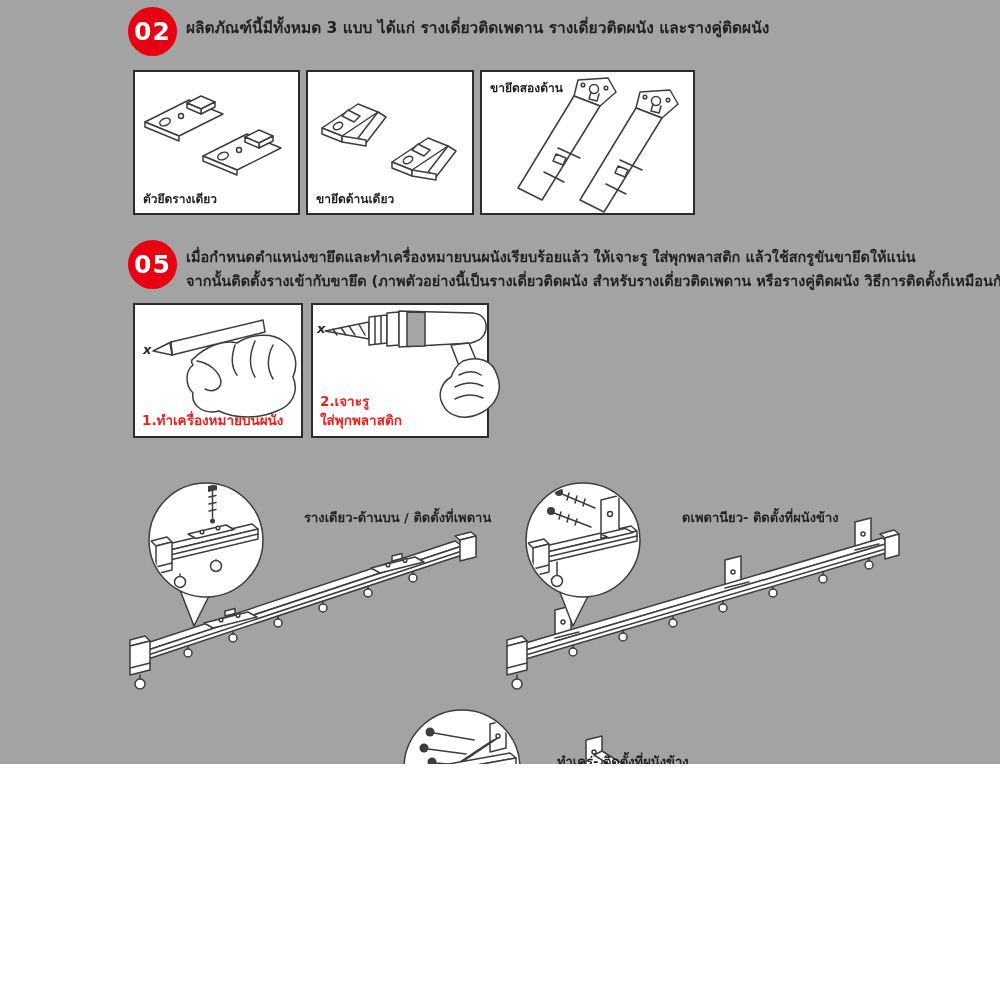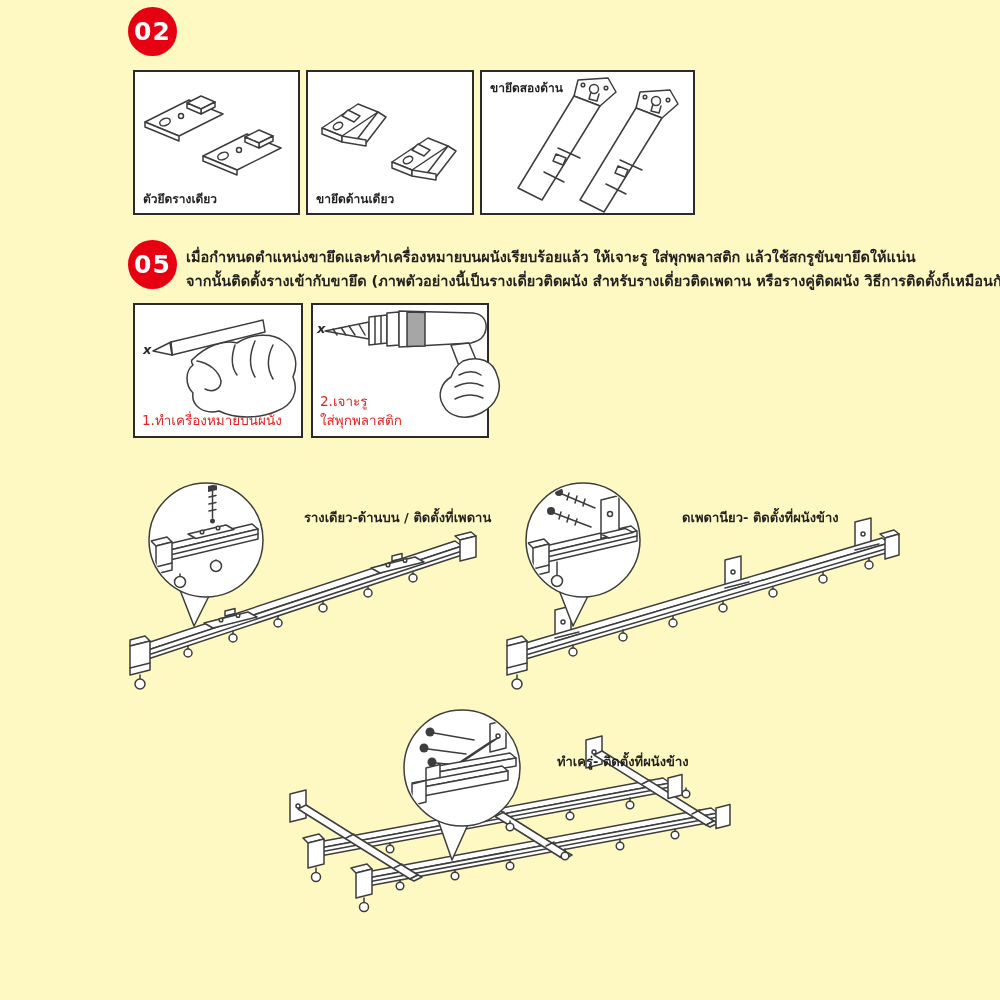--- a/index.html
+++ b/index.html
@@ -1,52 +1,53 @@
 <!DOCTYPE html>
 <html><head>
 <meta charset="utf-8">
 <style>
   * { margin:0; padding:0; box-sizing:border-box; }
   body { background:#ffffff; }
   .page {
-    position:relative; width:1000px; height:1000px; background:#fef9c3;
+    position:relative; width:1000px; height:764px; background:#a3a3a3;
     font-family:"DejaVu Sans","Liberation Sans",sans-serif; overflow:hidden;
     color:#221f1f;
   }
   .badge {
     position:absolute; width:49px; height:49px; border-radius:50%;
     background:#e60012; color:#ffffff; display:flex; align-items:center;
     justify-content:center; font-size:25px; font-weight:bold; letter-spacing:1px;
   }
   .step-desc { position:absolute; font-weight:bold; font-size:15.5px; color:#221f1f; line-height:24px; white-space:nowrap; }
   .panel { position:absolute; border:2px solid #2b2b2b; background:#fff; }
   .panel svg { position:absolute; left:0; top:0; width:100%; height:100%; }
   .panel-label { position:absolute; left:8px; bottom:5px; font-weight:bold; font-size:12px; color:#221f1f; white-space:nowrap; }
   .panel-label.top { top:6px; bottom:auto; }
-  .substep-caption { position:absolute; left:7px; bottom:5px; font-weight:normal; font-size:13.5px; color:#e8231d; line-height:1.45; white-space:nowrap;margin-top:13px; }
+  .substep-caption { position:absolute; left:7px; bottom:5px; font-weight:bold; font-size:13.5px; color:#e8231d; line-height:1.45; white-space:nowrap;margin-top:13px; }
   .example-label { position:absolute; font-weight:bold; font-size:13px; color:#221f1f; white-space:nowrap;margin-left:20px; }
   svg.illus { overflow:visible; }
   .illus path, .illus circle, .illus ellipse, .illus line, .illus polyline {
     stroke:#3d3d3d; stroke-width:1.5; fill:none; stroke-linejoin:round; stroke-linecap:round;
   }
   .illus .w { fill:#ffffff; }
   .illus .f { fill:#3d3d3d; stroke:none; }
   .illus .gray { fill:#a6a6a6; }
   .illus .pan { stroke:none; }
   .illus text.mark { stroke:none; fill:#2b2b2b; font-size:13px; font-weight:bold; font-style:italic; font-family:"DejaVu Sans",sans-serif; }
   .bigillus { position:absolute; }
 </style>
 </head>
 <body>
 
 <div class="page">
 
   <div class="badge" style="left:128px;top:7px">
     <span>02</span>
   </div>
+  <div class="step-desc" style="left:186px;top:16px">ผลิตภัณฑ์นี้มีทั้งหมด 3 แบบ ได้แก่ รางเดี่ยวติดเพดาน รางเดี่ยวติดผนัง และรางคู่ติดผนัง</div>
 
   <div class="panel" style="left:306px;top:70px;width:168px;height:145px">
     <svg class="illus" viewBox="0 0 164 141">
       <g transform="translate(14,26)">
         <path class="w" d="M0,30 L36,6 L56,14 L20,38 Z"></path>
         <path class="w" d="M0,30 L0,36 L20,44 L20,38 Z"></path>
         <path class="w" d="M56,14 L64,19 L44,45 L36,40 Z"></path>
         <path class="w" d="M20,38 L44,42 L44,48 L20,44 Z"></path>
         <ellipse class="w" cx="16" cy="28" rx="5" ry="3.2" transform="rotate(-28 16 28)"></ellipse>
         <circle class="w" cx="30" cy="20" r="2.2"></circle>

